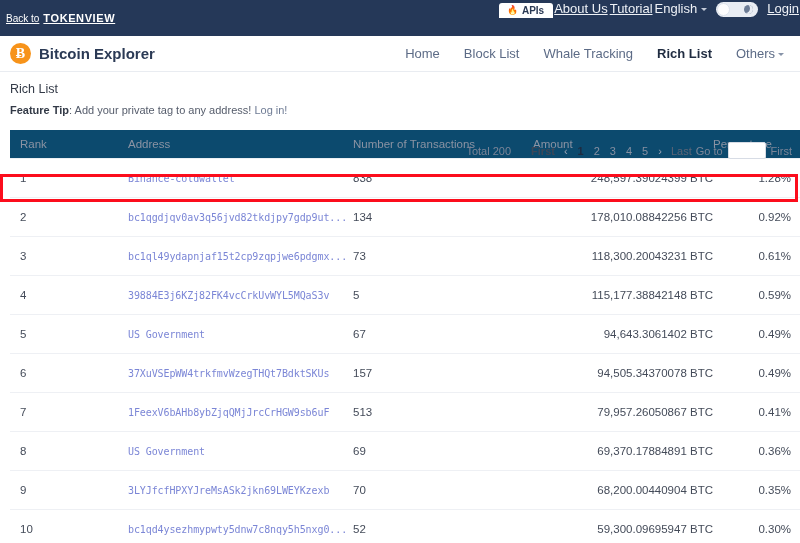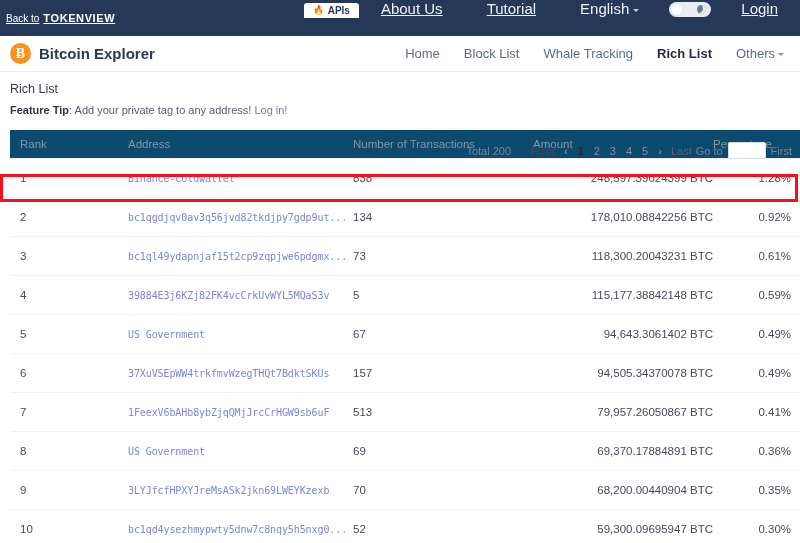--- a/index.html
+++ b/index.html
@@ -40,22 +40,22 @@
     position: absolute;
     right: 0px;
     top: 0;
     height: 18px;
     display: flex;
     align-items: center;
     gap: 0px;
   }
   .topnav-item {
     color: #eef1f6;
-    font-size: 15px;
-    padding: 0 22px;
+    font-size: 13px;
+    padding: 0 1px;
     white-space: nowrap;
     line-height: 18px;
   }
   .apis-pill {
     background: #ffffff;
     color: #2b3a55;
     border-radius: 3px 3px 0 0;
     height: 15px;
     line-height: 15px;
     padding: 0 9px;

